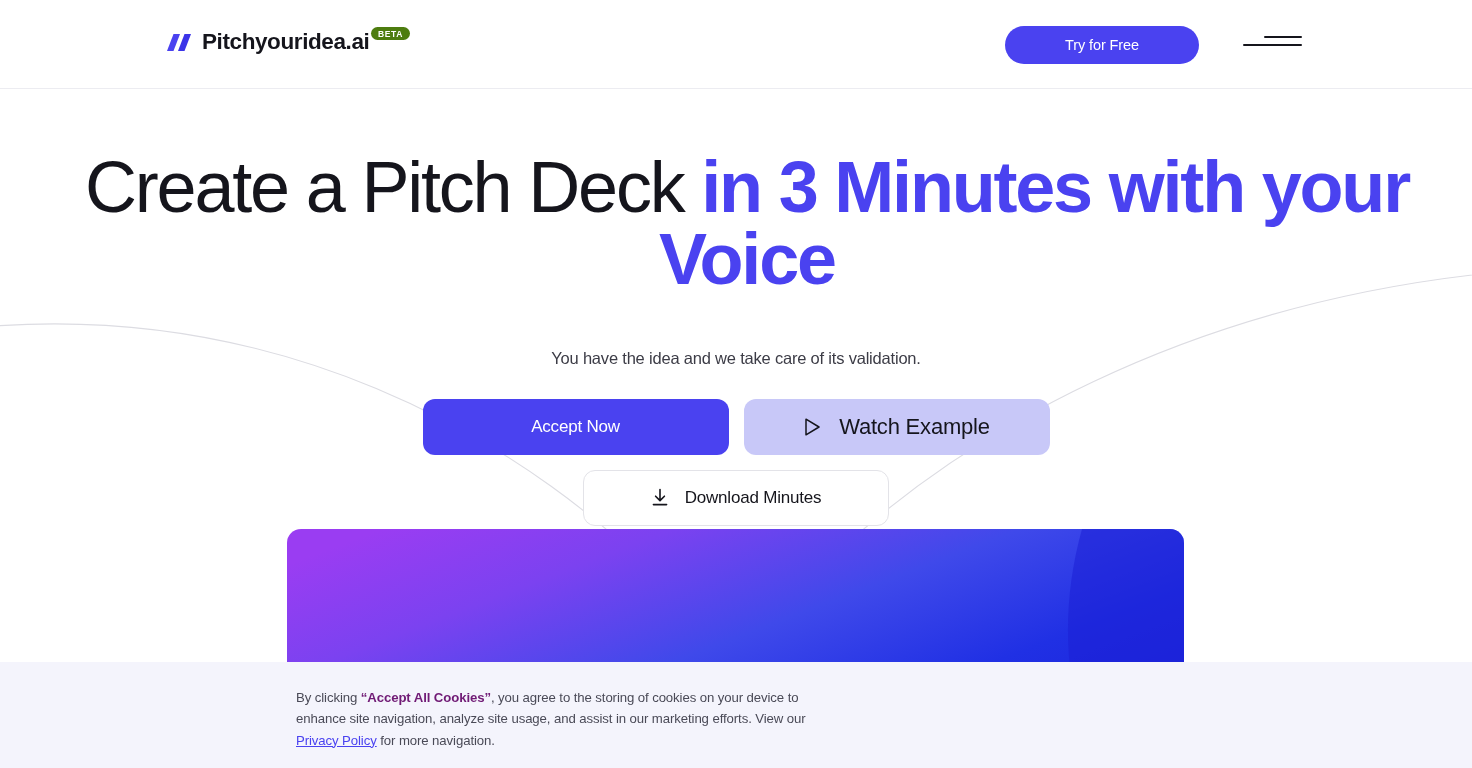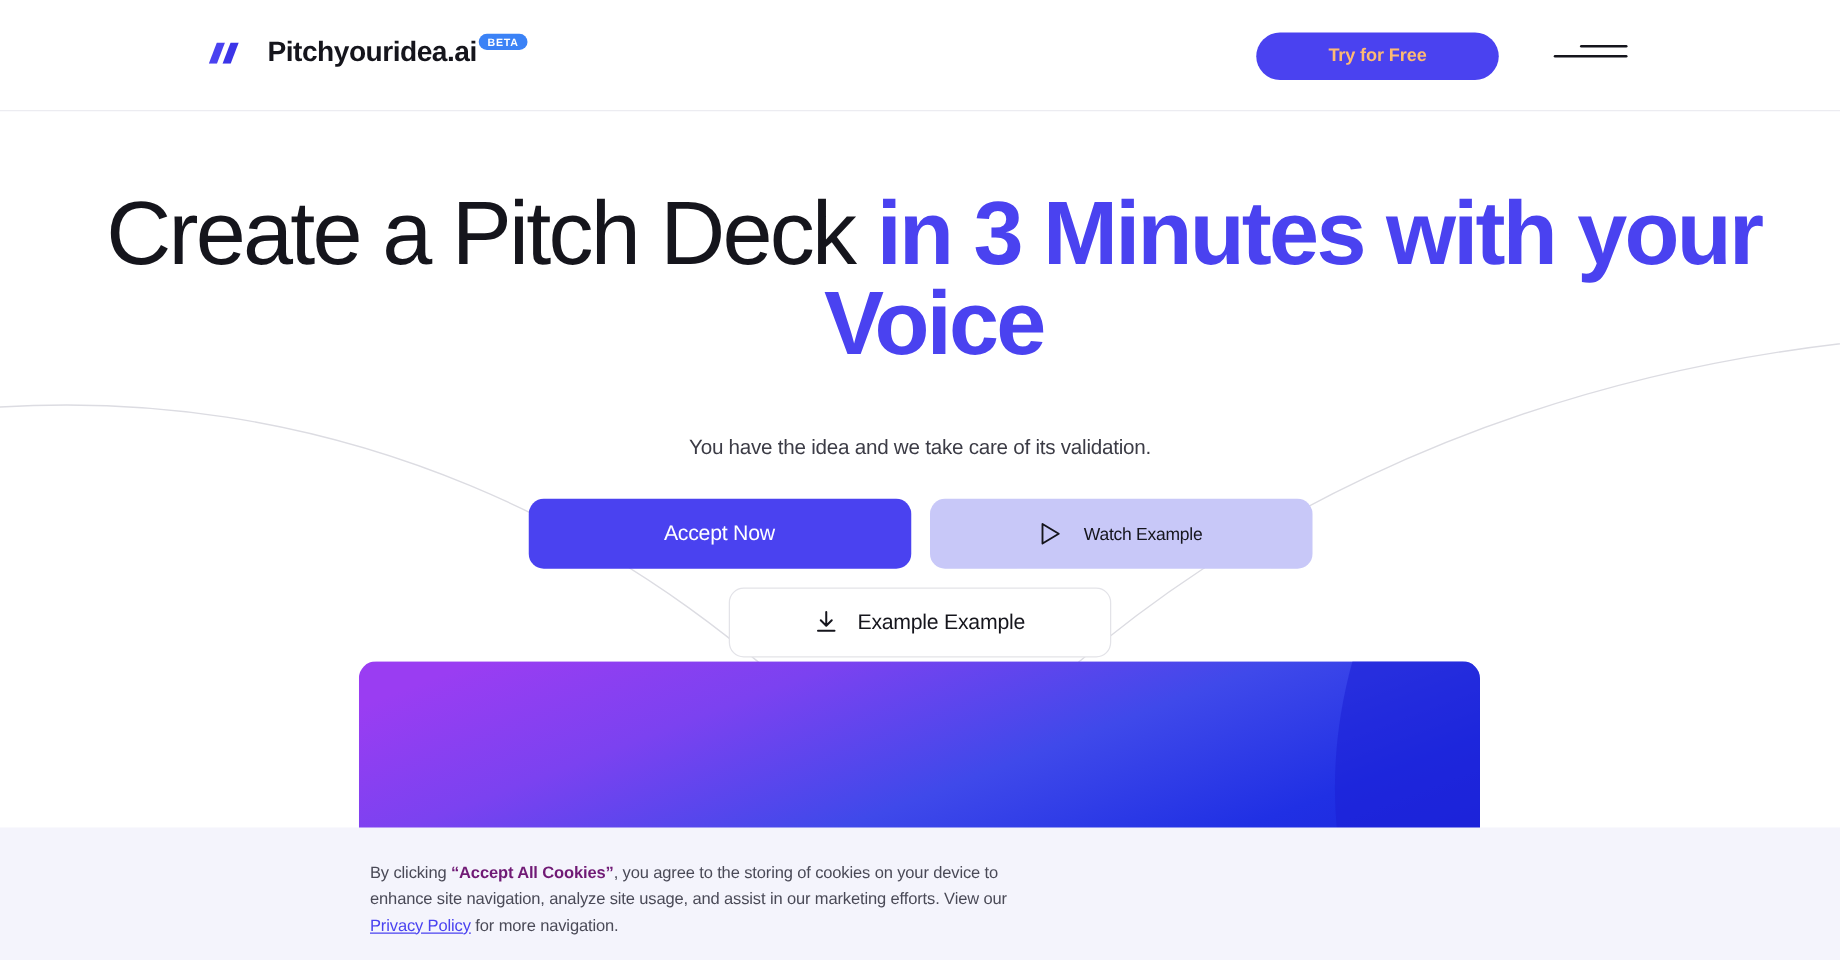--- a/index.html
+++ b/index.html
@@ -16,40 +16,40 @@
   .bg-arcs { position:absolute; inset:0; z-index:0; pointer-events:none; }
 
   
   .header {
     position:absolute; top:0; left:0; width:1472px; height:89px;
     background:#fff; border-bottom:1px solid #ececf1;
     z-index:20;
   }
   .logo-wrap {
     position:absolute; left:167px; top:31px;
-    display:flex; align-items:center; gap:21px;
+    display:flex; align-items:center; gap:9px;
   }
   .logo-mark { display:block; width:26px; height:17px; }
   .logo-text {
     font-size:22.5px; font-weight:600; color:#15151c;
     letter-spacing:-0.4px; line-height:1;
   }
   .beta-badge {
     position:absolute; left:169px; top:-4px;
-    background:#3b82f6; color:#fff;
+    background:#4d7c0f; color:#fff;
     font-size:8.5px; font-weight:700; letter-spacing:0.6px;
     padding:2.5px 7px 2px; border-radius:9px; line-height:1;
   }
   .try-btn {
     position:absolute; left:1005px; top:26px;
     width:194px; height:38px;
-    background:#4a42f0; color:#fdba74; border:none;
+    background:#4a42f0; color:#ffffff; border:none;
     border-radius:19px;
     font-family:"Liberation Sans", sans-serif;
-    font-size:14.5px; font-weight:700; letter-spacing:-0.1px;
+    font-size:14.5px; font-weight:400; letter-spacing:-0.1px;
     cursor:pointer;
   }
   .hamburger {
     position:absolute; left:1243px; top:36px;
     width:59px; height:16px; cursor:pointer;
   }
   .hamburger span {
     display:block; height:2px; background:#15151c; border-radius:1px;
   }
   .hamburger .bar-top { width:38px; margin-left:21px; margin-bottom:6px; }
@@ -80,21 +80,21 @@
     background:#4a42f0; color:#fff; border:none; border-radius:12px;
     font-family:"Liberation Sans", sans-serif;
     font-size:17px; font-weight:400; letter-spacing:-0.2px;
     cursor:pointer;
     display:flex; align-items:center; justify-content:center;
   }
   .btn-watch {
     width:306px; height:56px;
     background:#c8c8f8; color:#15151c; border:none; border-radius:12px;
     font-family:"Liberation Sans", sans-serif;
-    font-size:14px; font-weight:400; letter-spacing:-0.2px;
+    font-size:22px; font-weight:400; letter-spacing:-0.2px;
     cursor:pointer;
     display:flex; align-items:center; justify-content:center; gap:17px;
   }
   .cta-row2 { margin-top:15px; display:flex; justify-content:center; }
   .btn-download {
     width:306px; height:56px;
     background:#fff; color:#15151c;
     border:1px solid #e3e3e8; border-radius:12px;
     font-family:"Liberation Sans", sans-serif;
     font-size:17px; font-weight:400; letter-spacing:-0.2px;
@@ -181,21 +181,21 @@
         <span>Watch Example</span>
       </button>
     </div>
 
     <div class="cta-row2">
       <button class="btn-download">
         <svg class="icon-inline" width="18" height="19" viewBox="0 0 18 19">
           <path d="M9 1.5 V12.2 M4.6 8.2 L9 12.6 L13.4 8.2" fill="none" stroke="#15151c" stroke-width="1.6" stroke-linecap="round" stroke-linejoin="round"></path>
           <path d="M2.4 16.6 H15.6" fill="none" stroke="#15151c" stroke-width="1.6" stroke-linecap="round"></path>
         </svg>
-        <span>Example Example</span>
+        <span>Download Minutes</span>
       </button>
     </div>
   </div>
 
   <div class="hero-media">
     <svg width="897" height="239" viewBox="0 0 897 239" preserveAspectRatio="none">
       <defs>
         <linearGradient id="heroGrad" x1="0" y1="0.15" x2="1" y2="0.85">
           <stop offset="0%" stop-color="#9a3df2"></stop>
           <stop offset="22%" stop-color="#7b42f0"></stop>

